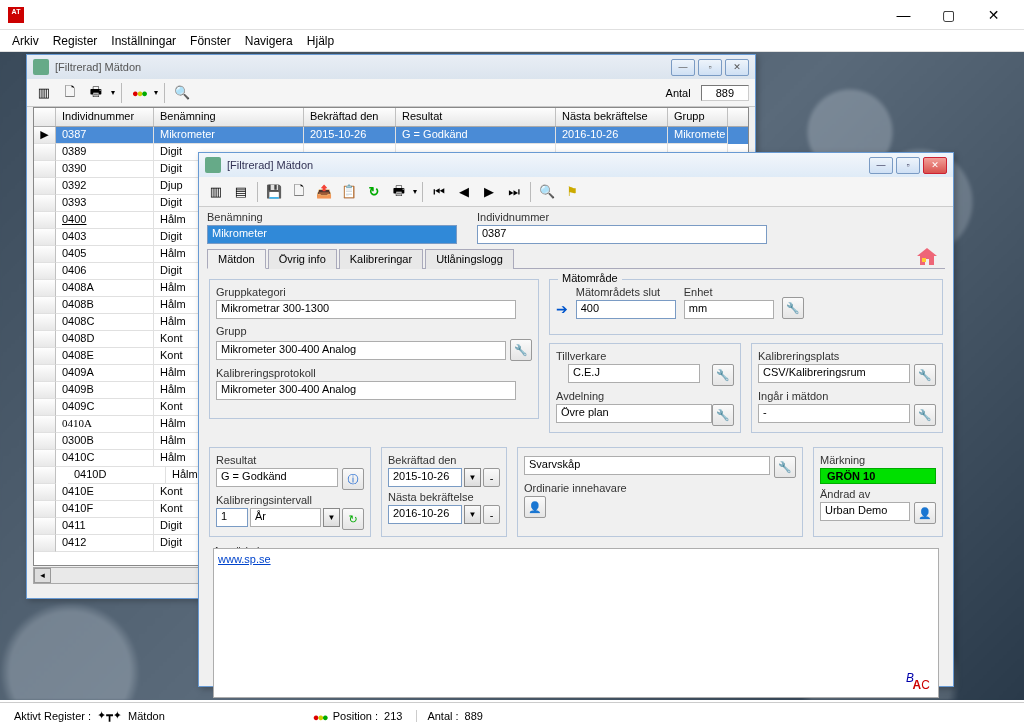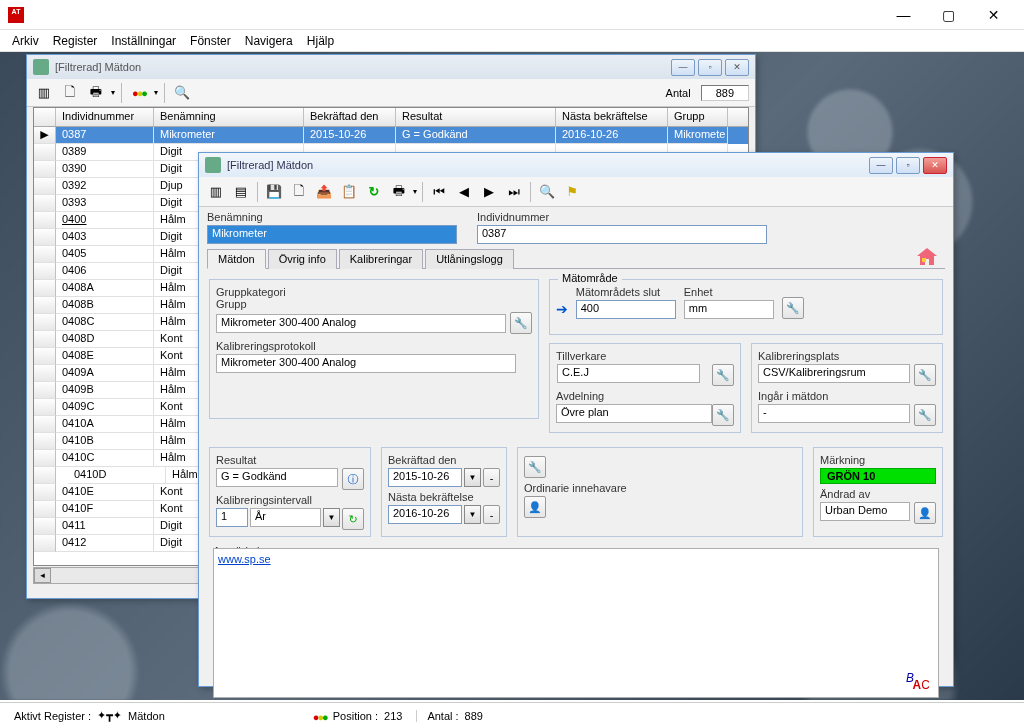--- a/index.html
+++ b/index.html
@@ -277,30 +277,30 @@
             <div class="gc cursor" style="width: 22px; background: linear-gradient(rgb(254, 254, 254), rgb(232, 232, 232)); color: rgb(0, 0, 0);"></div>
             <div class="gc" style="width: 98px;">0409C</div>
             <div class="gc" style="width: 150px;">Kont</div>
             <div class="gc" style="width: 92px;"></div>
             <div class="gc" style="width: 160px;"></div>
             <div class="gc" style="width: 112px;"></div>
             <div class="gc" style="width: 60px;"></div>
           </div>
           <div class="grid-row">
             <div class="gc cursor" style="width: 22px; background: linear-gradient(rgb(254, 254, 254), rgb(232, 232, 232)); color: rgb(0, 0, 0);"></div>
-            <div class="gc" style="width: 98px;">0410A</div>
-            <div class="gc" style="width: 150px;">Hålm</div>
-            <div class="gc" style="width: 92px;"></div>
-            <div class="gc" style="width: 160px;"></div>
-            <div class="gc" style="width: 112px;"></div>
-            <div class="gc" style="width: 60px;"></div>
-          </div>
-          <div class="grid-row">
-            <div class="gc cursor" style="width: 22px; background: linear-gradient(rgb(254, 254, 254), rgb(232, 232, 232)); color: rgb(0, 0, 0);"></div>
-            <div class="gc" style="width: 98px;">0410B</div>
+            <div class="gc" style="width: 98px; font-family: Liberation Serif, serif;">0410A</div>
+            <div class="gc" style="width: 150px;">Hålm</div>
+            <div class="gc" style="width: 92px;"></div>
+            <div class="gc" style="width: 160px;"></div>
+            <div class="gc" style="width: 112px;"></div>
+            <div class="gc" style="width: 60px;"></div>
+          </div>
+          <div class="grid-row">
+            <div class="gc cursor" style="width: 22px; background: linear-gradient(rgb(254, 254, 254), rgb(232, 232, 232)); color: rgb(0, 0, 0);"></div>
+            <div class="gc" style="width: 98px;">0300B</div>
             <div class="gc" style="width: 150px;">Hålm</div>
             <div class="gc" style="width: 92px;"></div>
             <div class="gc" style="width: 160px;"></div>
             <div class="gc" style="width: 112px;"></div>
             <div class="gc" style="width: 60px;"></div>
           </div>
           <div class="grid-row">
             <div class="gc cursor" style="width: 22px; background: linear-gradient(rgb(254, 254, 254), rgb(232, 232, 232)); color: rgb(0, 0, 0);"></div>
             <div class="gc" style="width: 98px;">0410C</div>
             <div class="gc" style="width: 150px;">Hålm</div>
@@ -416,20 +416,21 @@
         <div class="tab active">Mätdon</div>
         <div class="tab">Övrig info</div>
         <div class="tab">Kalibreringar</div>
         <div class="tab">Utlåningslogg</div>
       </div>
 
       <div class="pane" style="display:flex; gap:6px;">
 
         <div class="group" style="width:330px; height:140px;">
           <div class="flabel">Gruppkategori</div>
+          <div class="ro-field" style="width:300px;margin:2px 0 6px 0">Mikrometrar 300-1300</div>
           <div class="flabel">Grupp</div>
           <div style="display:flex;gap:4px;align-items:center;margin:2px 0 6px 0">
             <div class="ro-field" style="width:292px">Mikrometer 300-400 Analog</div>
             <div class="icon-btn">🔧</div>
           </div>
           <div class="flabel">Kalibreringsprotokoll</div>
           <div class="ro-field" style="width:300px;margin-top:2px">Mikrometer 300-400 Analog</div>
         </div>
 
         <div style="flex:1">
@@ -444,21 +445,21 @@
               <div class="fcol" style="width:90px">
                 <div class="flabel">Enhet</div>
                 <div class="ro-field">mm</div>
               </div>
               <div class="icon-btn">🔧</div>
             </div>
           </div>
           <div style="display:flex; gap:6px">
             <div class="group" style="flex:1">
               <div class="flabel">Tillverkare</div>
-              <div style="display:flex;gap:12px;margin:2px 0 4px 1px">
+              <div style="display:flex;gap:12px;margin:2px 0 4px 12px">
                 <div class="ro-field" style="flex:1">C.E.J</div>
                 <div class="icon-btn">🔧</div>
               </div>
               <div class="flabel">Avdelning</div>
               <div style="display:flex;gap:0;margin-top:2px">
                 <div class="ro-field" style="flex:1">Övre plan</div>
                 <div class="icon-btn">🔧</div>
               </div>
             </div>
             <div class="group" style="flex:1">
@@ -501,20 +502,21 @@
           </div>
           <div class="flabel">Nästa bekräftelse</div>
           <div style="display:flex;gap:2px;margin-top:2px">
             <div class="finput" style="flex:1">2016-10-26</div>
             <div class="drop-btn">▼</div>
             <div class="icon-btn" style="width:17px;height:19px">-</div>
           </div>
         </div>
         <div class="group" style="flex:1">
           <div style="display:flex;gap:4px;margin:2px 0 4px 0">
+            <div class="ro-field" style="flex:1">Svarvskåp</div>
             <div class="icon-btn">🔧</div>
           </div>
           <div class="flabel">Ordinarie innehavare</div>
           <div style="display:flex;gap:4px;margin-top:2px">
             <div class="icon-btn">👤</div>
           </div>
         </div>
         <div class="group" style="width:130px">
           <div class="flabel">Märkning</div>
           <div class="green-box" style="margin:2px 0 4px 0">GRÖN 10</div>

